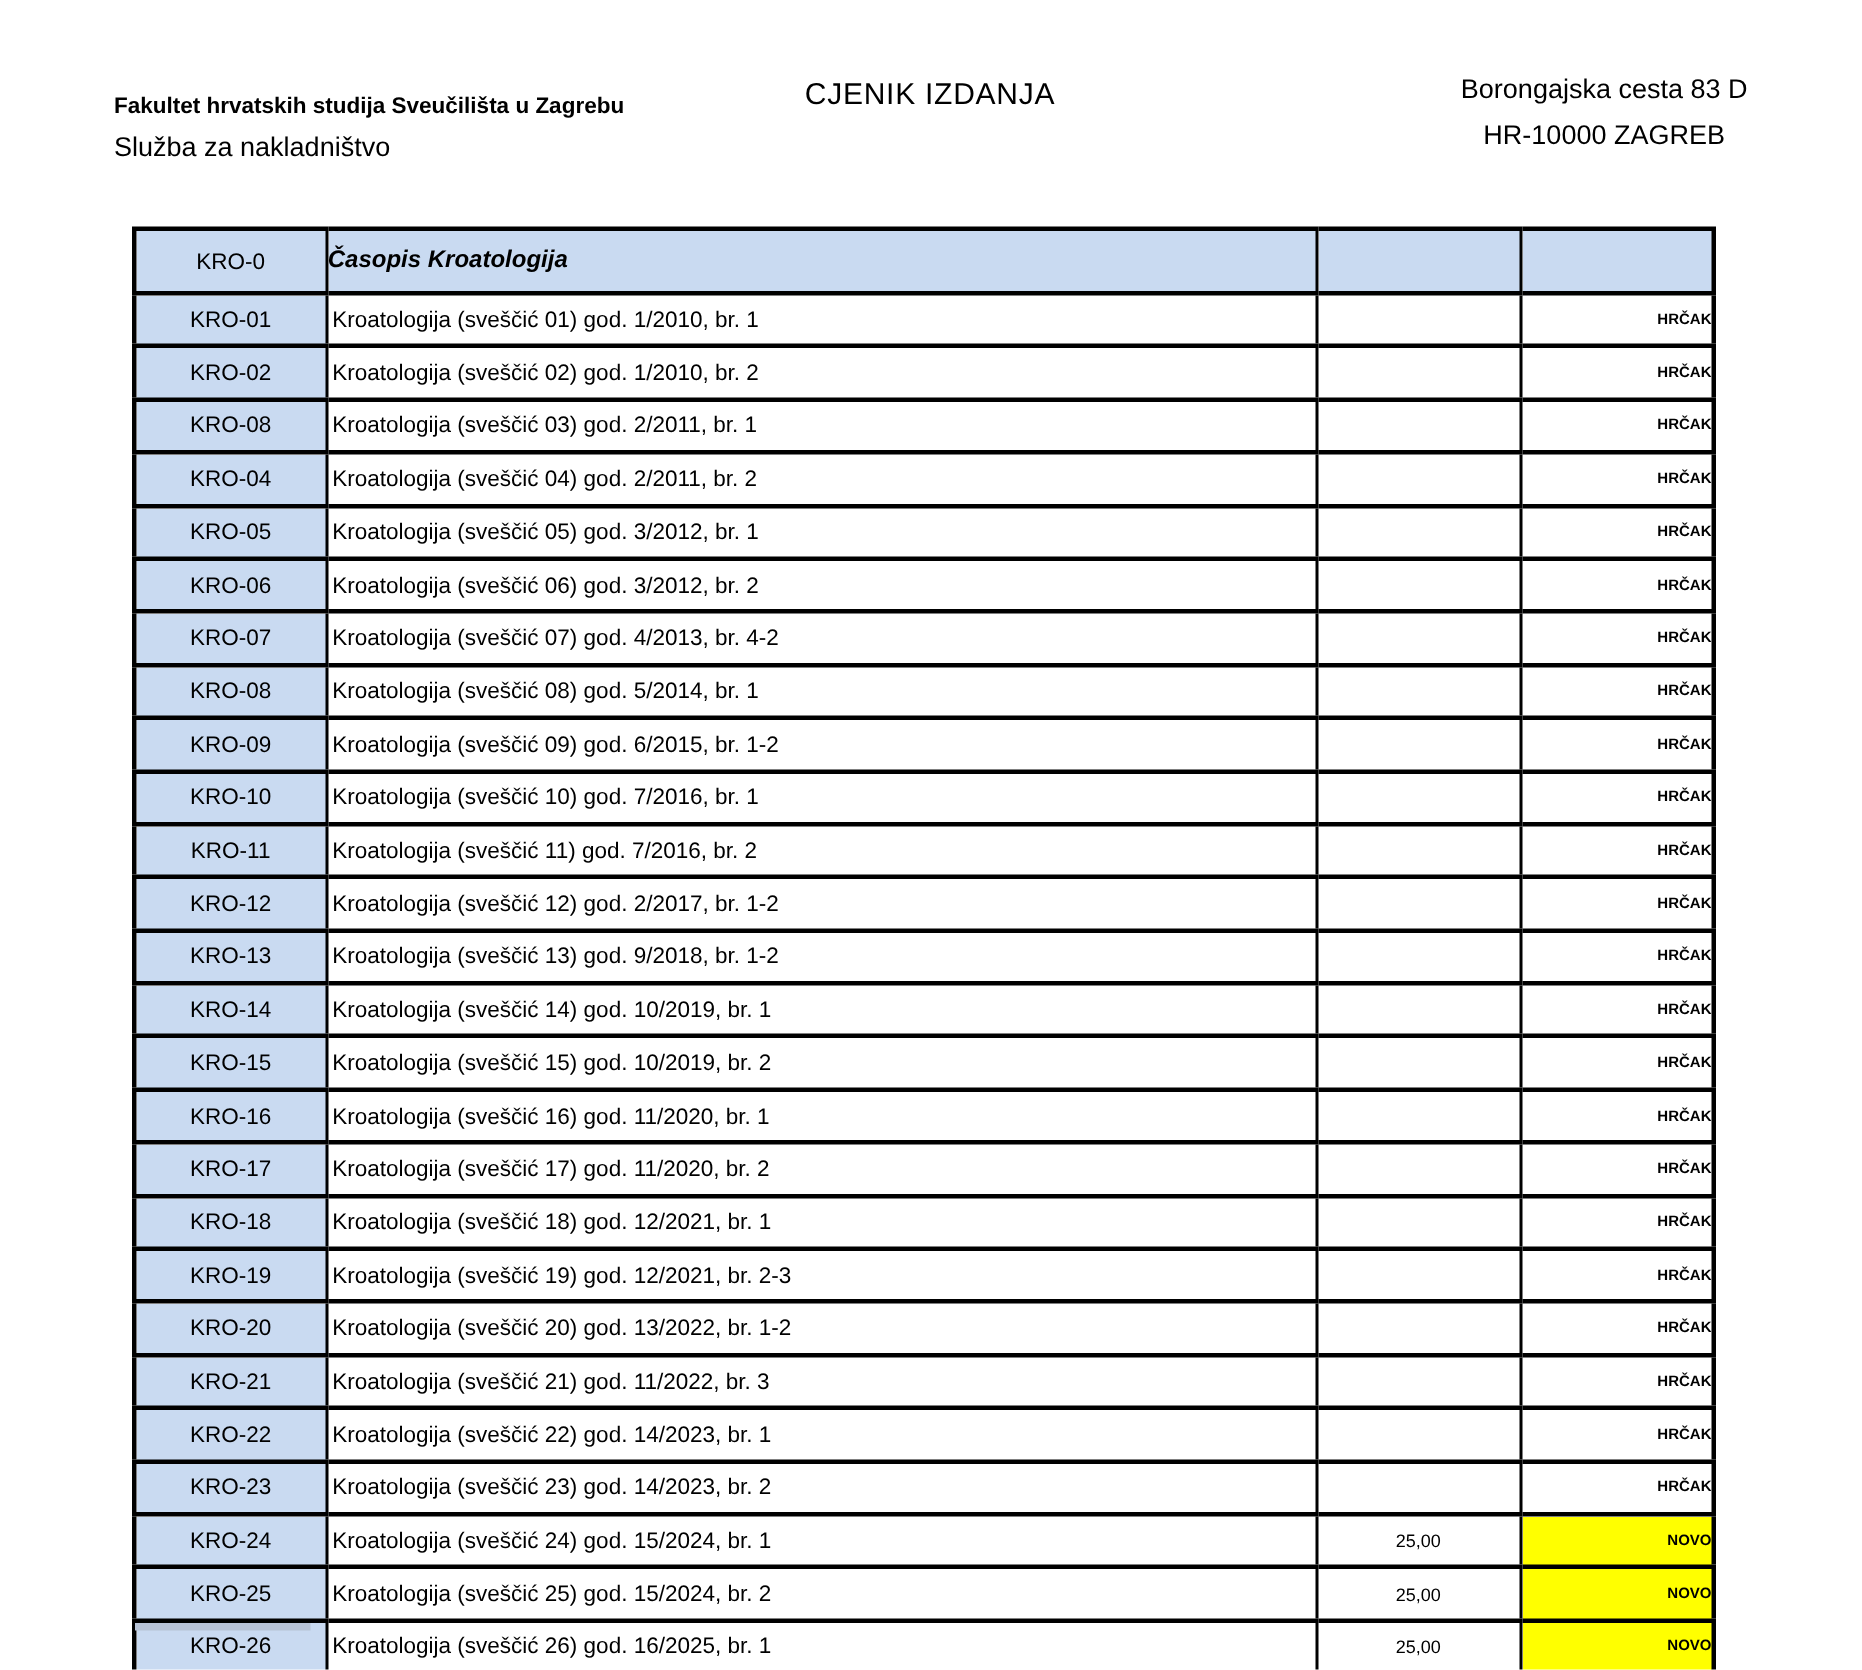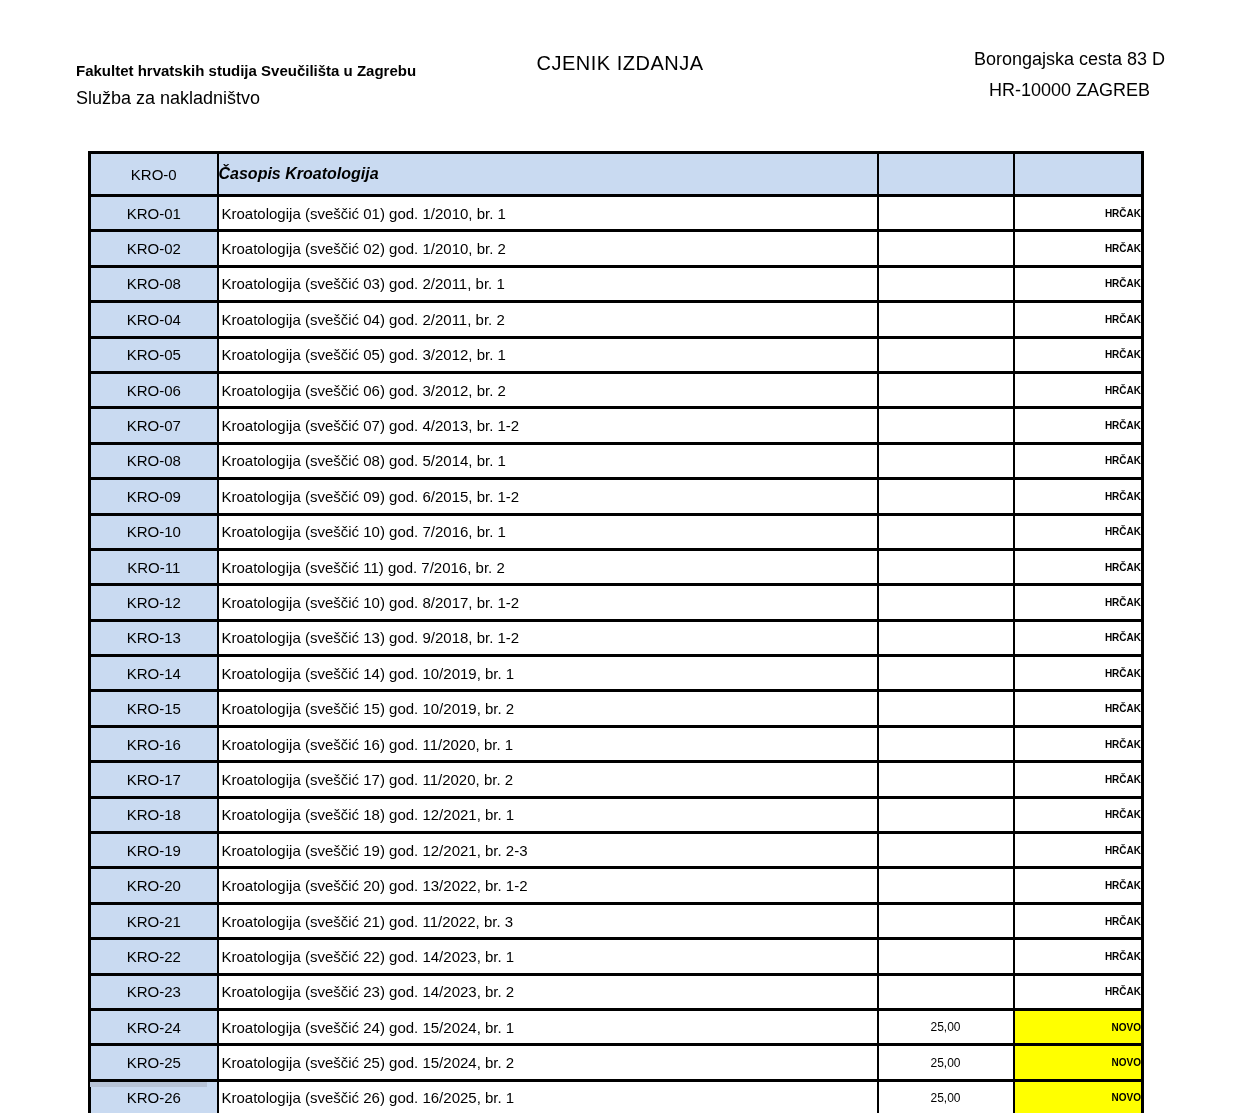--- a/index.html
+++ b/index.html
@@ -194,21 +194,21 @@
 
   <tr class="item-row">
     <td class="code-cell">KRO-06</td>
     <td class="desc-cell">Kroatologija (sveščić 06) god. 3/2012, br. 2</td>
     <td class="price-cell"></td>
     <td class="status-cell">HRČAK</td>
   </tr>
 
   <tr class="item-row">
     <td class="code-cell">KRO-07</td>
-    <td class="desc-cell">Kroatologija (sveščić 07) god. 4/2013, br. 1-2</td>
+    <td class="desc-cell">Kroatologija (sveščić 07) god. 4/2013, br. 4-2</td>
     <td class="price-cell"></td>
     <td class="status-cell">HRČAK</td>
   </tr>
 
   <tr class="item-row">
     <td class="code-cell">KRO-08</td>
     <td class="desc-cell">Kroatologija (sveščić 08) god. 5/2014, br. 1</td>
     <td class="price-cell"></td>
     <td class="status-cell">HRČAK</td>
   </tr>
@@ -229,21 +229,21 @@
 
   <tr class="item-row">
     <td class="code-cell">KRO-11</td>
     <td class="desc-cell">Kroatologija (sveščić 11) god. 7/2016, br. 2</td>
     <td class="price-cell"></td>
     <td class="status-cell">HRČAK</td>
   </tr>
 
   <tr class="item-row">
     <td class="code-cell">KRO-12</td>
-    <td class="desc-cell">Kroatologija (sveščić 10) god. 8/2017, br. 1-2</td>
+    <td class="desc-cell">Kroatologija (sveščić 12) god. 2/2017, br. 1-2</td>
     <td class="price-cell"></td>
     <td class="status-cell">HRČAK</td>
   </tr>
 
   <tr class="item-row">
     <td class="code-cell">KRO-13</td>
     <td class="desc-cell">Kroatologija (sveščić 13) god. 9/2018, br. 1-2</td>
     <td class="price-cell"></td>
     <td class="status-cell">HRČAK</td>
   </tr>

